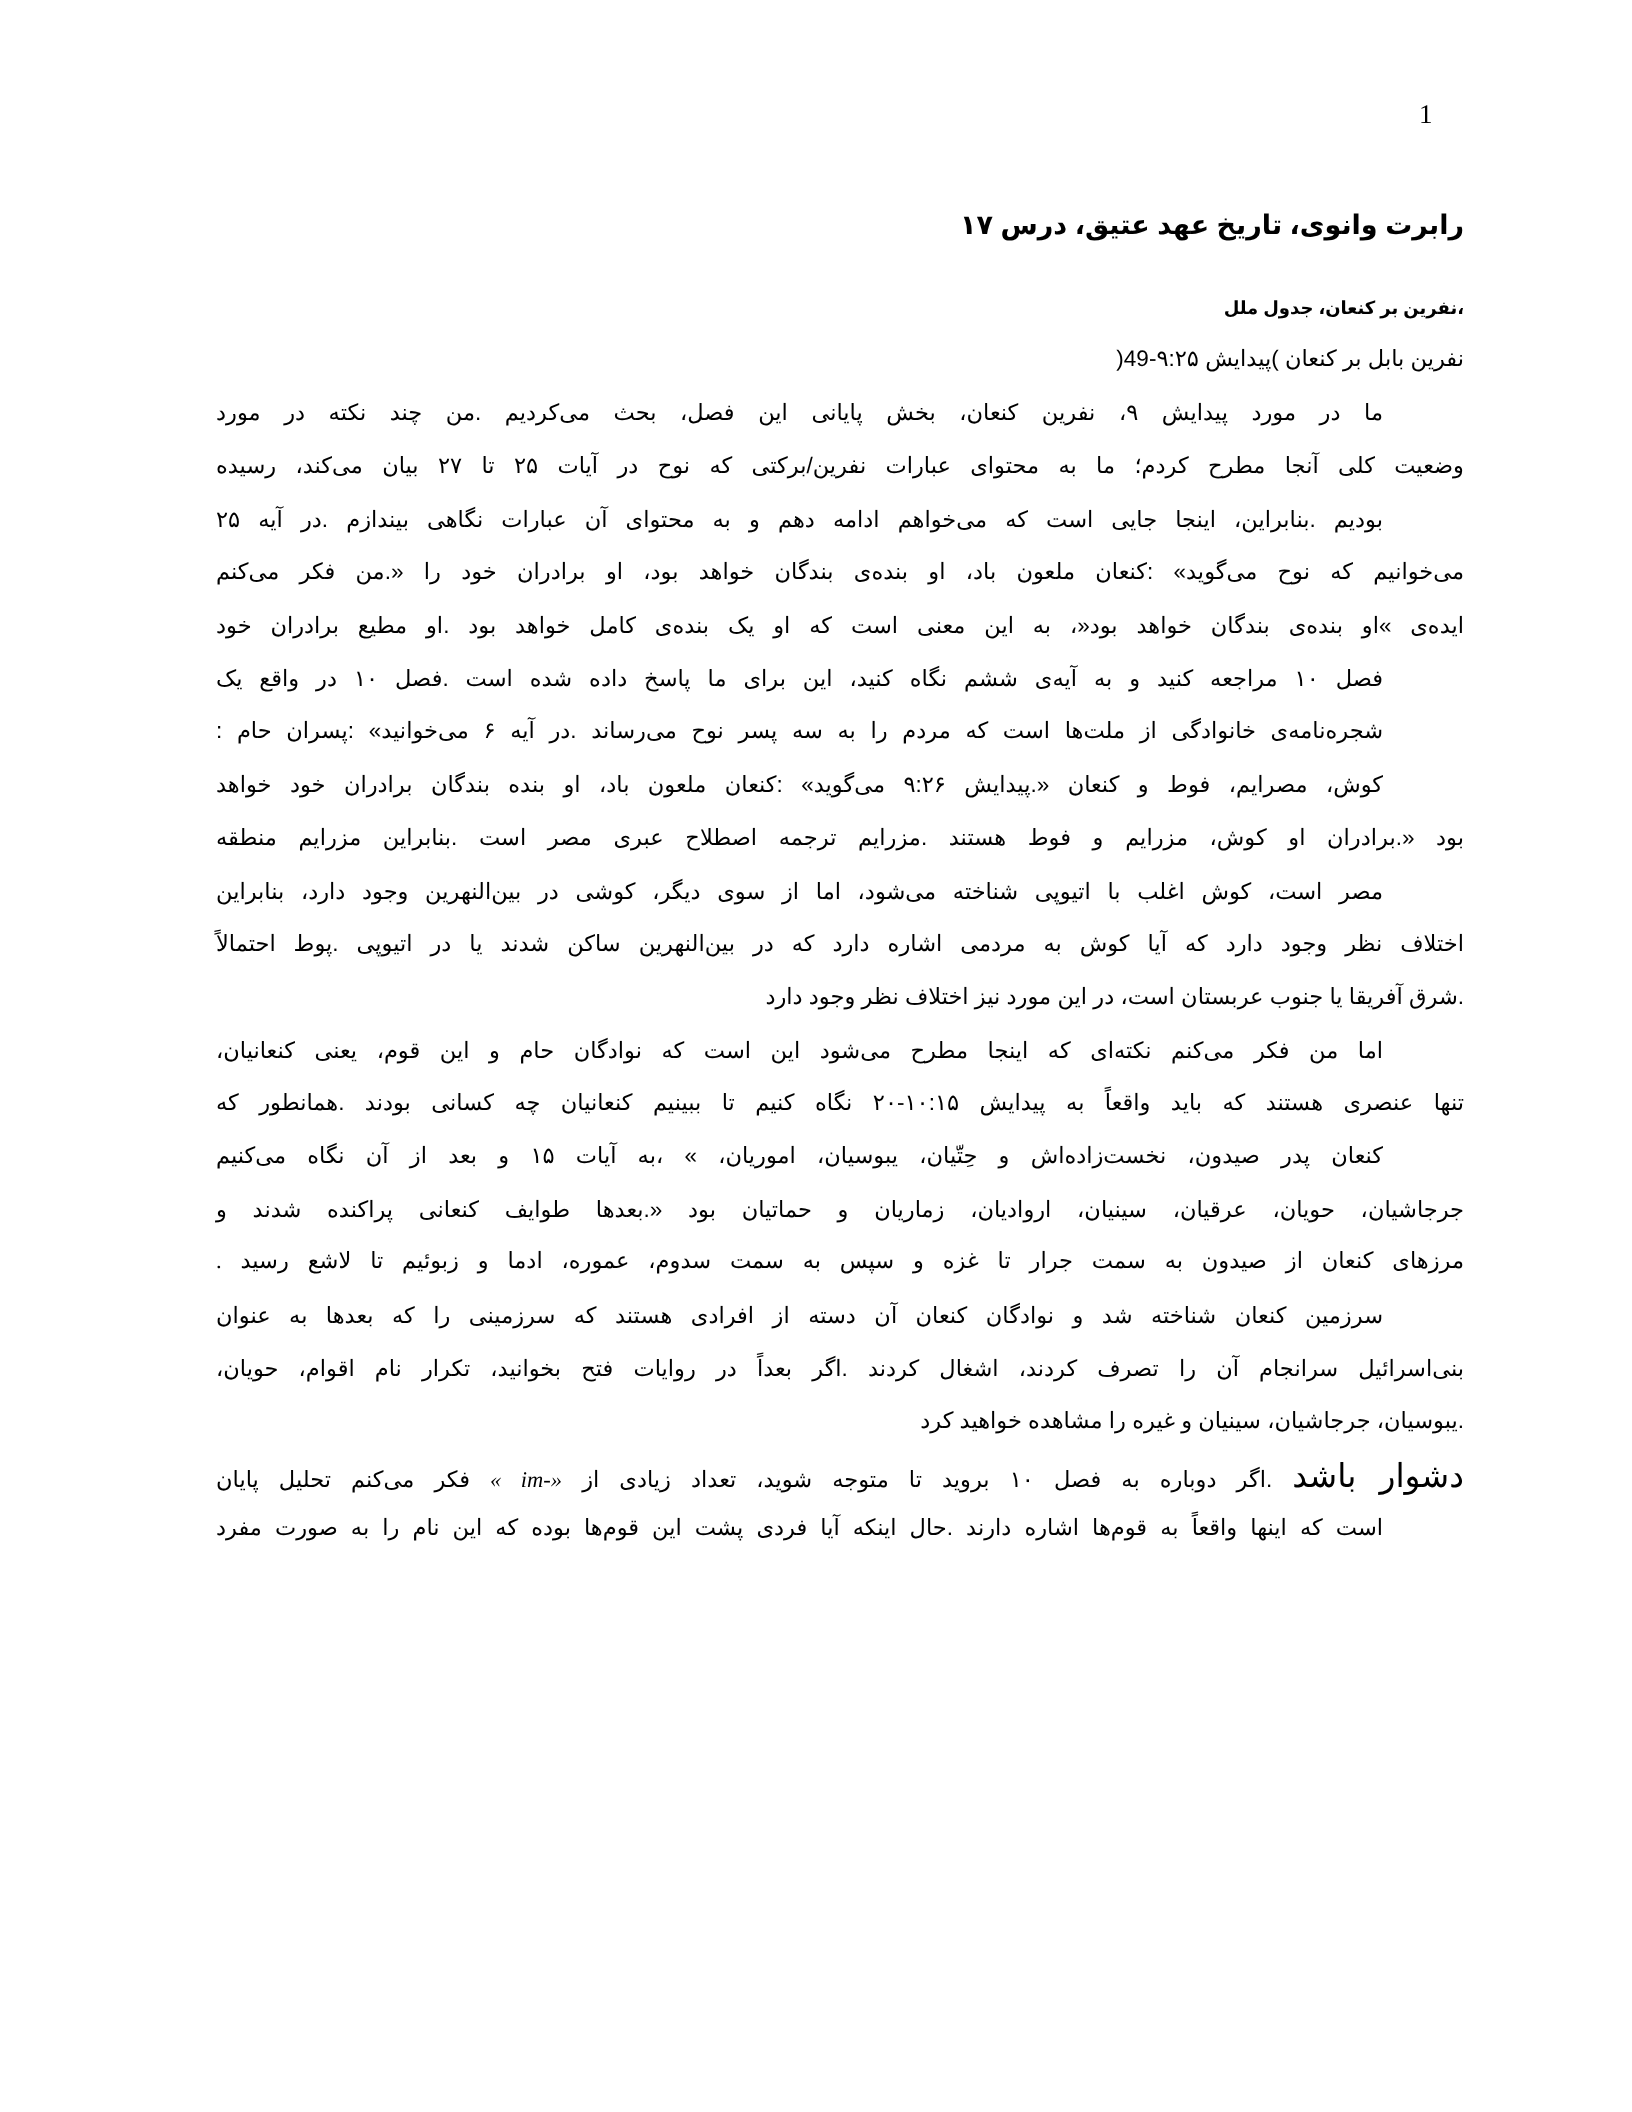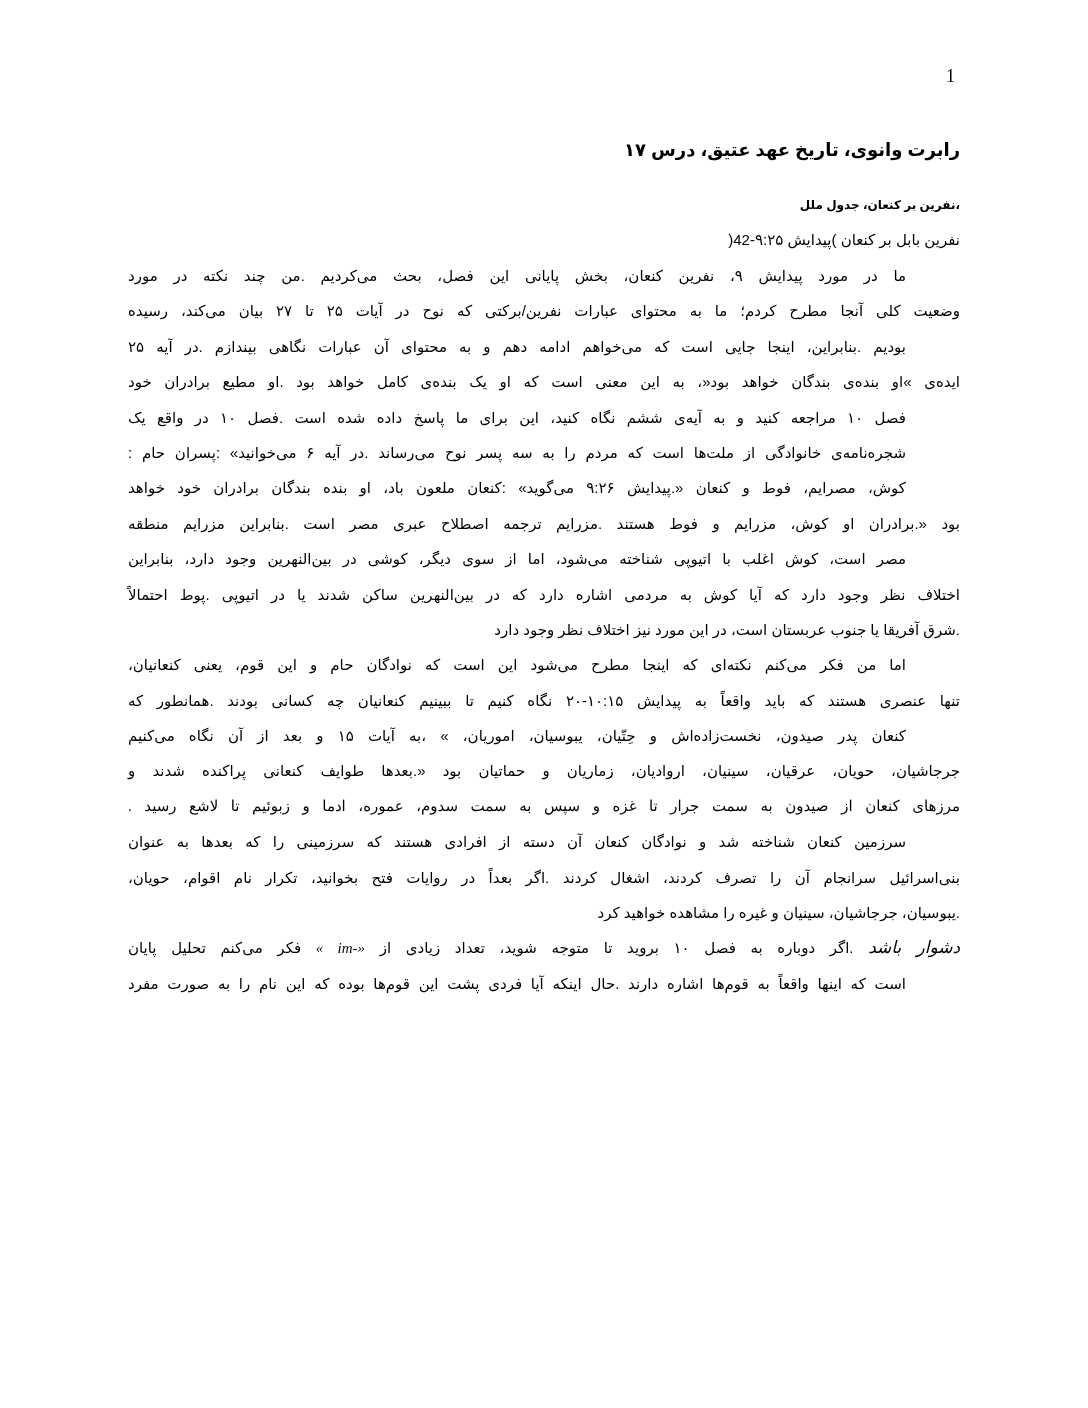--- a/index.html
+++ b/index.html
@@ -2,48 +2,49 @@
 <html><head>
 <meta charset="utf-8">
 <style>
   html, body { margin: 0; padding: 0; background: #ffffff; }
   body { width: 1088px; height: 1408px; position: relative; overflow: hidden; color: #000; }
   .page-number {
     position: absolute; left: 946px; top: 66px;
     font-family: "Liberation Serif", serif; font-size: 18px;
   }
   .content {
-    position: absolute; left: 128px; top: 124px; width: 832px;
+    position: absolute; left: 144px; top: 124px; width: 832px;
     direction: rtl; text-align: right;
     font-family: "Liberation Sans", "DejaVu Sans", sans-serif;
   }
   .title { font-size: 18px; font-weight: bold; margin: 6px 0 0 0; height: 40px; line-height: 40px; }
   .subtitle { font-size: 12px; font-weight: bold; margin: 18px 0 0 0; height: 34px; line-height: 34px; }
   .scripture-ref { font-size: 15px; height: 36px; line-height: 36px; }
   .line { font-size: 15px; height: 35.4px; line-height: 35.4px; white-space: nowrap; text-align: justify; text-align-last: justify; }
   .line.indent { padding-right: 54px; }
   .line.last { text-align-last: right; }
   .line.dot-edge { text-align-last: justify; font-family: Liberation Serif, serif; }
-  .italic-phrase { font-style: italic; font-size: 17px; }
+  .italic-phrase { font-size: 22px; }
   .latin { font-family: "Liberation Serif", serif; }
   .latin.italic { font-style: italic; }
 </style>
 </head>
 <body>
 
 <div class="page-number">1</div>
 
 <div class="content">
   <div class="title">رابرت وانوی، تاریخ عهد عتیق، درس ۱۷</div>
   <div class="subtitle">،نفرین بر کنعان، جدول ملل</div>
-  <div class="scripture-ref">نفرین بابل بر کنعان )پیدایش ۹:۲۵-42(</div>
+  <div class="scripture-ref">نفرین بابل بر کنعان )پیدایش ۹:۲۵-49(</div>
 
   <div class="line indent">ما در مورد پیدایش ۹، نفرین کنعان، بخش پایانی این فصل، بحث می‌کردیم .من چند نکته در مورد</div>
   <div class="line">وضعیت کلی آنجا مطرح کردم؛ ما به محتوای عبارات نفرین/برکتی که نوح در آیات ۲۵ تا ۲۷ بیان می‌کند، رسیده</div>
   <div class="line indent">بودیم .بنابراین، اینجا جایی است که می‌خواهم ادامه دهم و به محتوای آن عبارات نگاهی بیندازم .در آیه ۲۵</div>
+  <div class="line">می‌خوانیم که نوح می‌گوید» :کنعان ملعون باد، او بنده‌ی بندگان خواهد بود، او برادران خود را «.من فکر می‌کنم</div>
   <div class="line">ایده‌ی »او بنده‌ی بندگان خواهد بود«، به این معنی است که او یک بنده‌ی کامل خواهد بود .او مطیع برادران خود</div>
   <div class="line indent">فصل ۱۰ مراجعه کنید و به آیه‌ی ششم نگاه کنید، این برای ما پاسخ داده شده است .فصل ۱۰ در واقع یک</div>
   <div class="line indent">شجره‌نامه‌ی خانوادگی از ملت‌ها است که مردم را به سه پسر نوح می‌رساند .در آیه ۶ می‌خوانید» :پسران حام :</div>
   <div class="line indent">کوش، مصرایم، فوط و کنعان «.پیدایش ۹:۲۶ می‌گوید» :کنعان ملعون باد، او بنده بندگان برادران خود خواهد</div>
   <div class="line">بود «.برادران او کوش، مزرایم و فوط هستند .مزرایم ترجمه اصطلاح عبری مصر است .بنابراین مزرایم منطقه</div>
   <div class="line indent">مصر است، کوش اغلب با اتیوپی شناخته می‌شود، اما از سوی دیگر، کوشی در بین‌النهرین وجود دارد، بنابراین</div>
   <div class="line">اختلاف نظر وجود دارد که آیا کوش به مردمی اشاره دارد که در بین‌النهرین ساکن شدند یا در اتیوپی .پوط احتمالاً</div>
   <div class="line last">.شرق آفریقا یا جنوب عربستان است، در این مورد نیز اختلاف نظر وجود دارد</div>
 
   <div class="line indent">اما من فکر می‌کنم نکته‌ای که اینجا مطرح می‌شود این است که نوادگان حام و این قوم، یعنی کنعانیان،</div>

